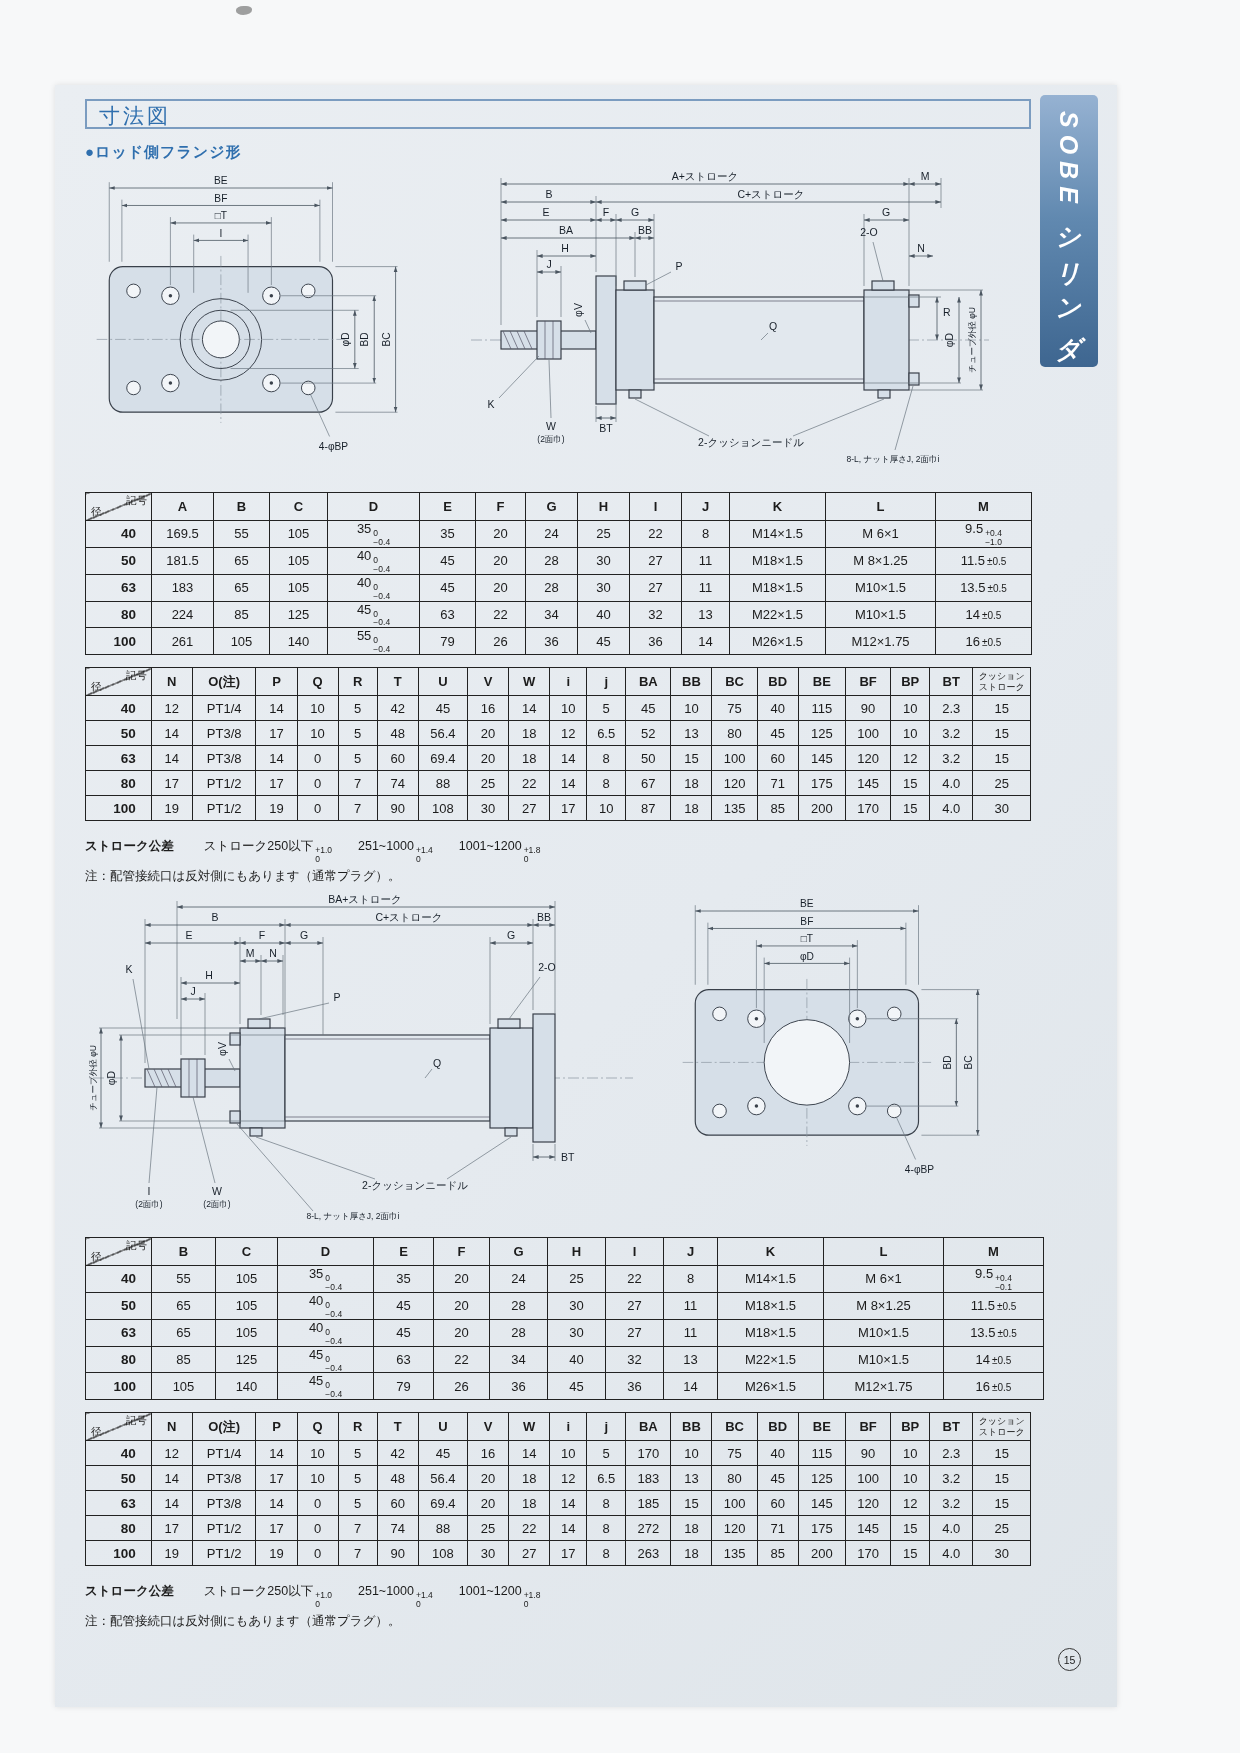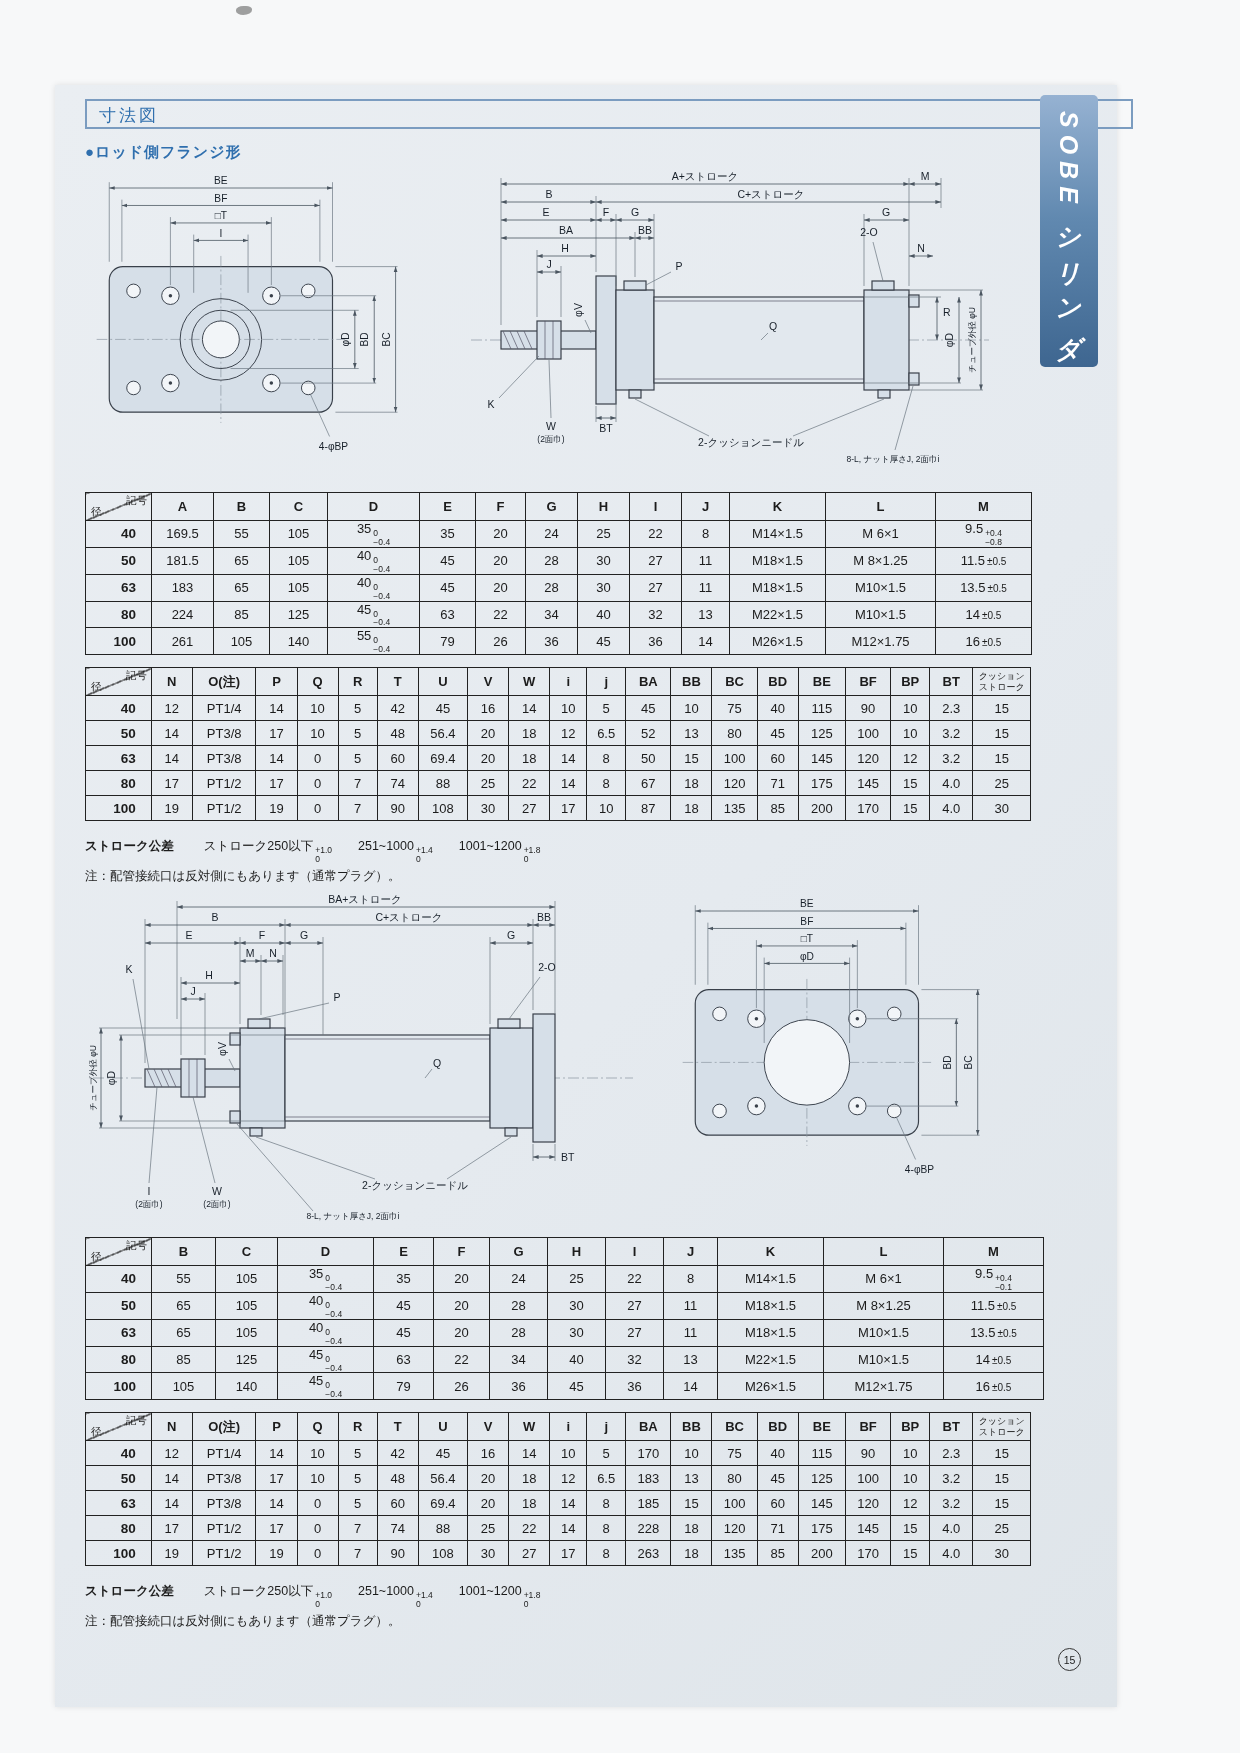--- a/index.html
+++ b/index.html
@@ -3,21 +3,21 @@
 <meta charset="utf-8">
 <style>
   html,body{margin:0;padding:0;}
   body{font-family:"Liberation Sans","DejaVu Sans",sans-serif;color:#1c1c1c;}
   .scan{position:relative;width:1240px;height:1753px;background:#f7f8f9;overflow:hidden;}
   .sheet{position:absolute;left:55px;top:85px;width:1062px;height:1622px;
          background:linear-gradient(135deg,#eaeef2 0%,#e5eaef 55%,#dfe5ea 100%);
          box-shadow:0 0 6px rgba(0,0,0,.10);}
   .content{position:absolute;left:30px;top:14px;width:958px;}
   .titlebox{border:2px solid #7b9cc0;height:30px;line-height:30px;padding-left:12px;
-            font-size:17px;color:#2f6fae;letter-spacing:3px;width:1048px;box-sizing:border-box;}
+            font-size:21px;color:#2f6fae;letter-spacing:3px;width:946px;box-sizing:border-box;}
   .secheading{margin-top:14px;font-size:15px;color:#2f6fae;letter-spacing:1px;font-weight:bold;}
   .mt26{margin-top:26px;}
   .drawrow{display:flex;align-items:flex-start;margin-top:8px;gap:26px;}
   svg.draw{display:block;flex:none;}
   svg text{font-family:"Liberation Sans","DejaVu Sans",sans-serif;}
   .part{fill:#d6dfe8;stroke:#39404a;stroke-width:1.2;}
   .tube{fill:#e2e8ee;stroke:#39404a;stroke-width:1.2;}
   .hole{fill:#f2f5f8;stroke:#39404a;stroke-width:1;}
   .ring{fill:none;stroke:#39404a;stroke-width:1;}
   .dot{fill:#39404a;}
@@ -281,21 +281,21 @@
               <td>35</td>
               <td>20</td>
               <td>24</td>
               <td>25</td>
               <td>22</td>
               <td>8</td>
               <td>M14×1.5</td>
               <td>M 6×1</td>
               <td><span>9.5</span><span class="stk">
                   <span>+0.4</span>
-                  <span>−0.8</span>
+                  <span>−1.0</span>
                 </span></td>
             </tr>
             <tr>
               <td class="dia">50</td>
               <td>181.5</td>
               <td>65</td>
               <td>105</td>
               <td><span>40</span><span class="stk">
                   <span>0</span>
                   <span>−0.4</span>
@@ -966,21 +966,21 @@
               <td>PT1/2</td>
               <td>17</td>
               <td>0</td>
               <td>7</td>
               <td>74</td>
               <td>88</td>
               <td>25</td>
               <td>22</td>
               <td>14</td>
               <td>8</td>
-              <td>228</td>
+              <td>272</td>
               <td>18</td>
               <td>120</td>
               <td>71</td>
               <td>175</td>
               <td>145</td>
               <td>15</td>
               <td>4.0</td>
               <td>25</td>
             </tr>
             <tr>

